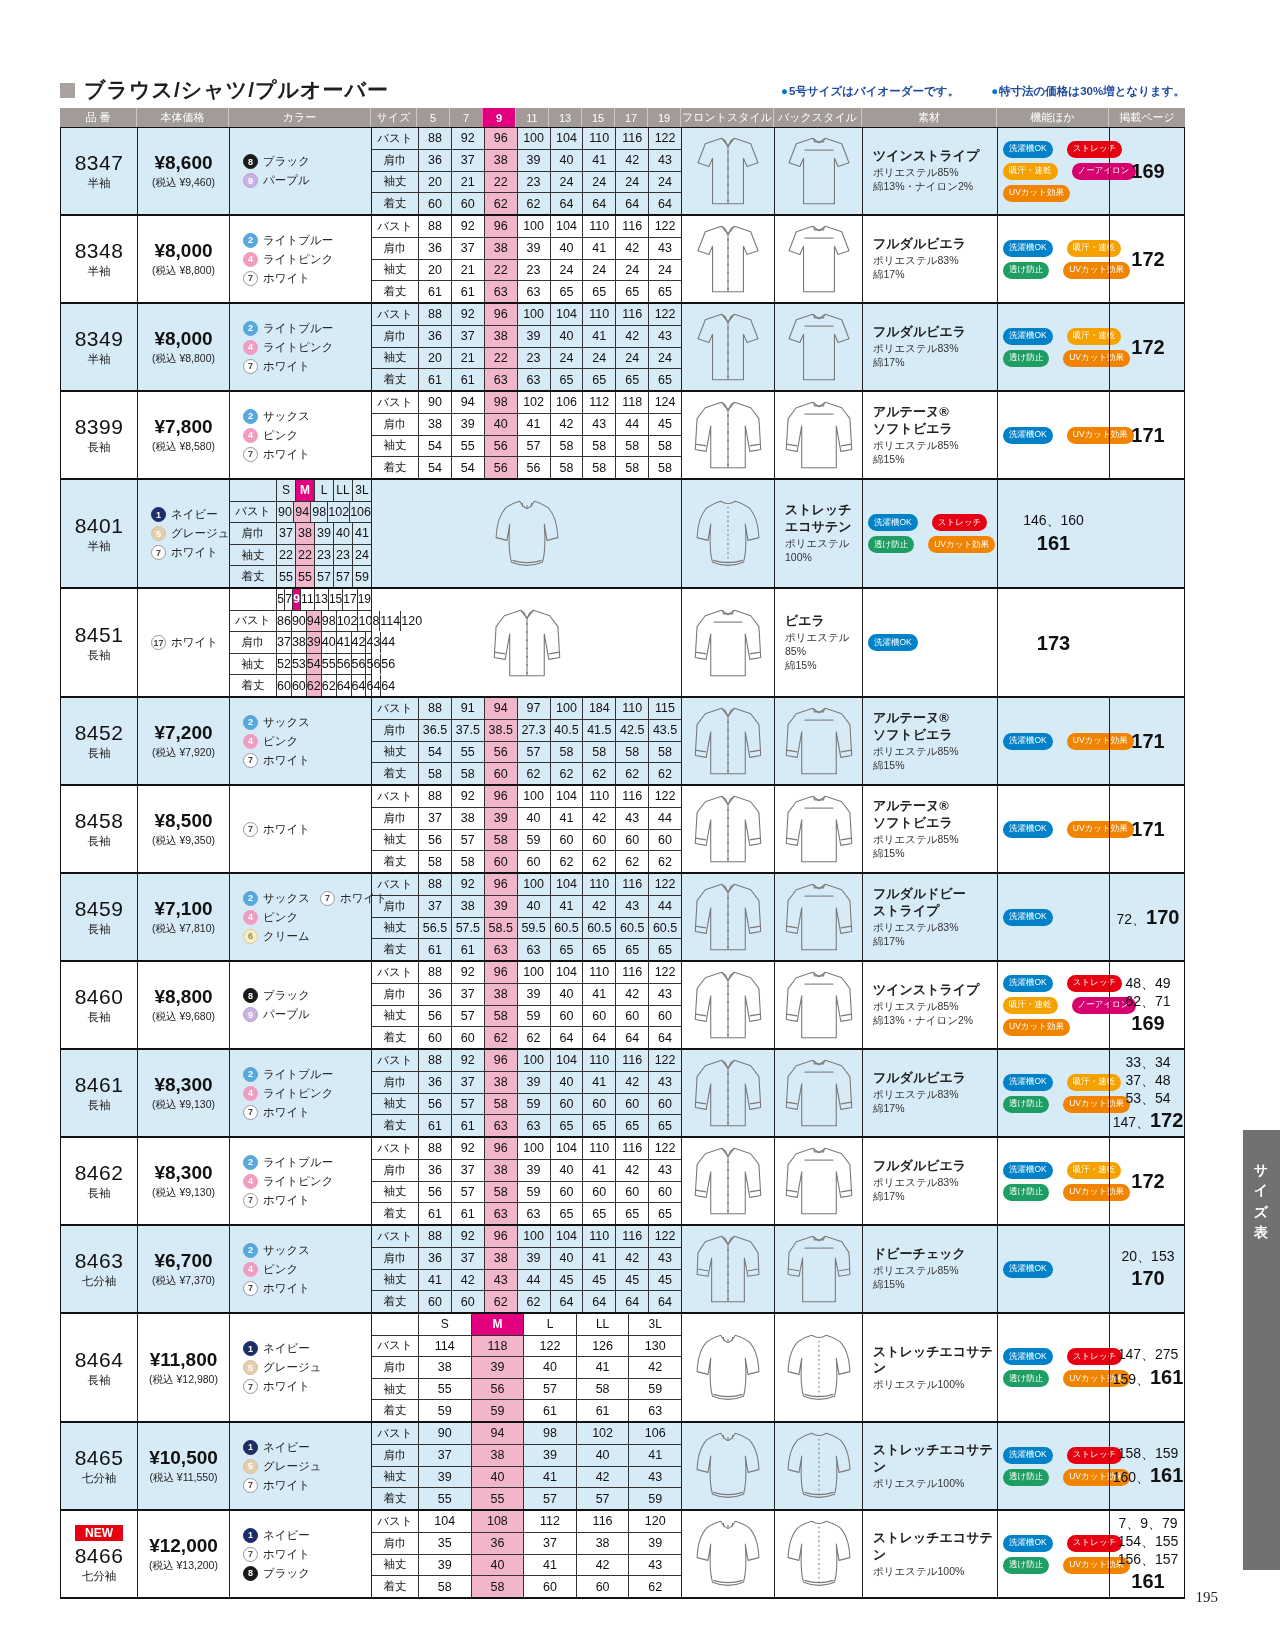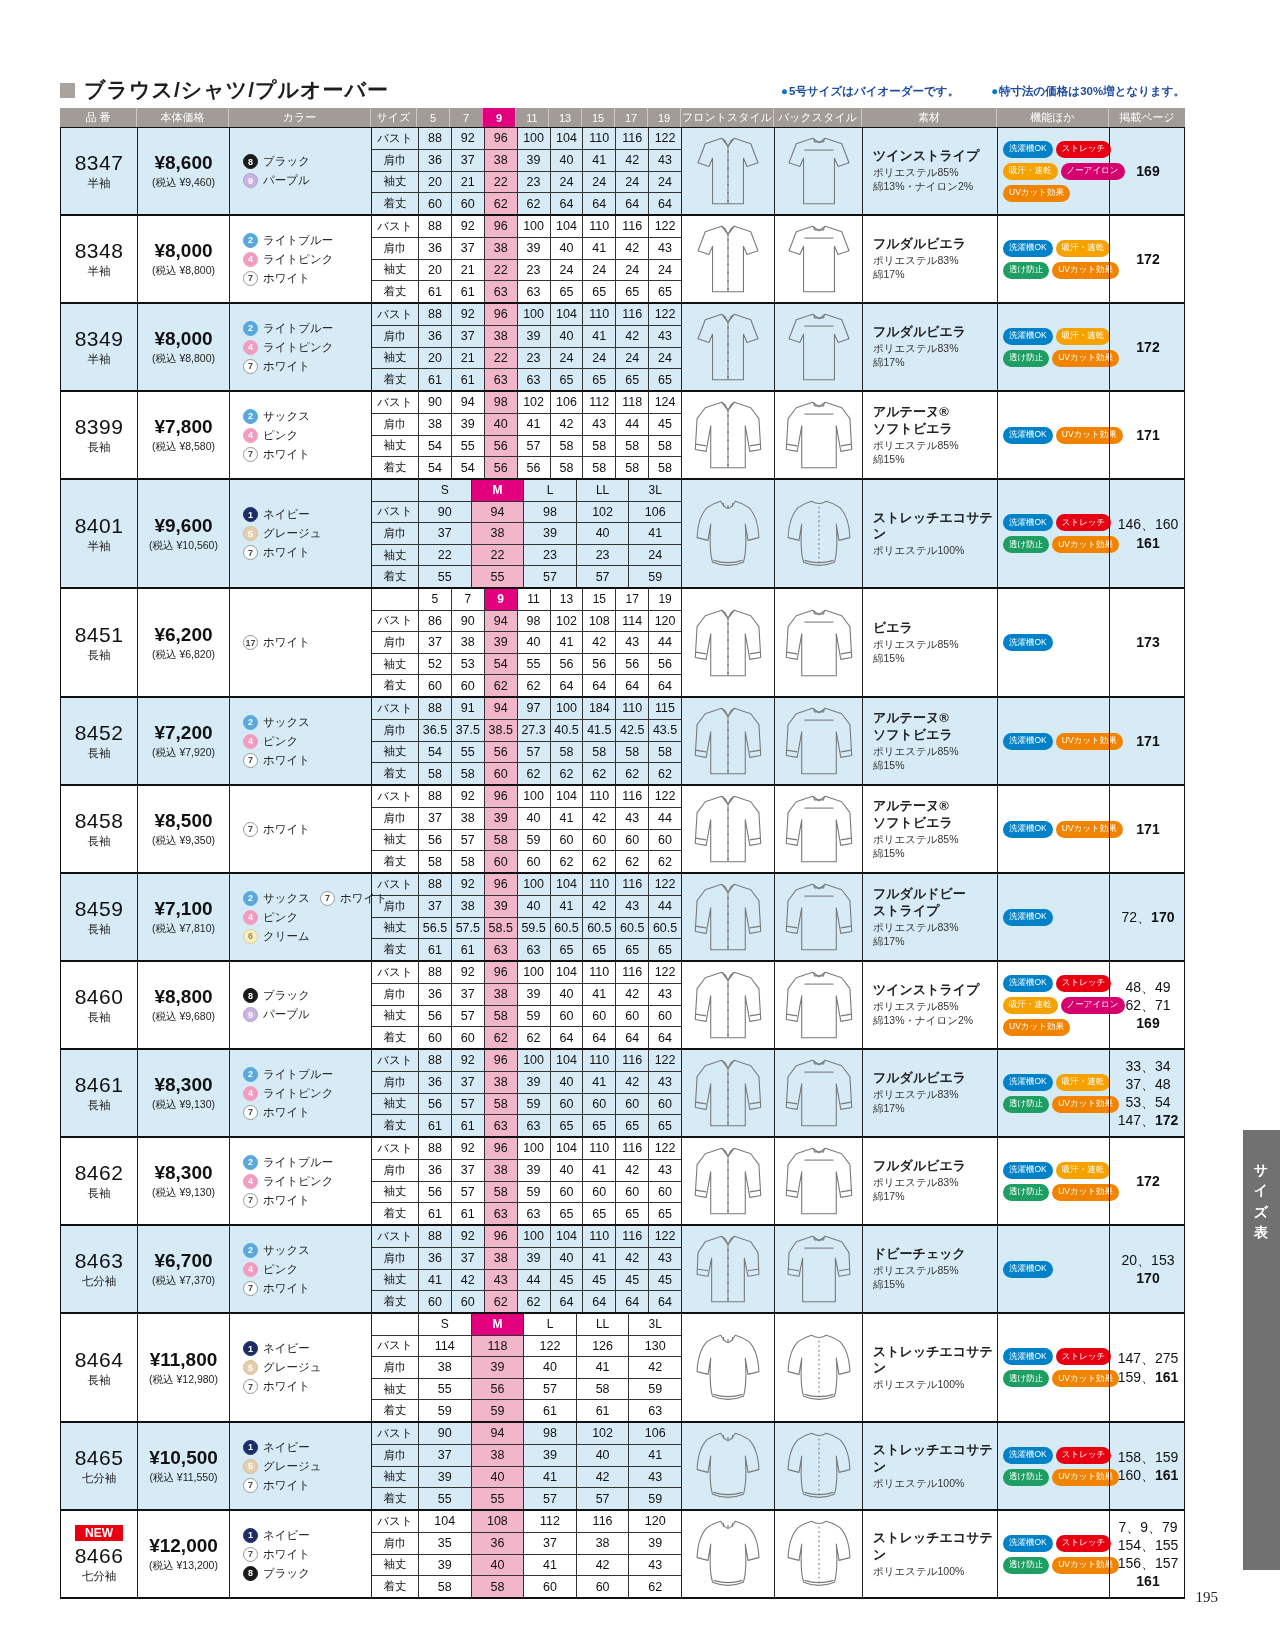--- a/index.html
+++ b/index.html
@@ -36,24 +36,24 @@
   .mlabel{width:46px;font-size:11.5px;display:flex;align-items:center;justify-content:center;color:#111;flex:none;}
   .mcell{flex:1;border-left:1px solid #333;display:flex;align-items:center;justify-content:center;font-size:12.5px;color:#111;}
   .mcell.hi{background:#f2b6cb;}
   .mhead .mcell{font-size:12px;}
   .mhead .mcell.hi{background:#e3007f;color:#fff;font-weight:bold;}
   .c-front,.c-back{display:flex;align-items:center;justify-content:center;}
   .c-mat{display:flex;flex-direction:column;justify-content:center;padding-left:10px;}
   .matname{font-size:13px;font-weight:bold;color:#222;line-height:1.3;}
   .matsub{font-size:10.5px;color:#333;line-height:1.35;}
   .c-func{display:flex;flex-direction:column;justify-content:center;gap:5px;padding-left:5px;}
-  .fline{display:flex;gap:3px;white-space:nowrap;}
+  .fline{display:flex;gap:14px;white-space:nowrap;}
   .badge{color:#fff;font-size:8.5px;padding:2.5px 6px;border-radius:9px;white-space:nowrap;flex:none;}
   .c-page{display:flex;flex-direction:column;align-items:center;justify-content:center;font-size:14px;color:#111;line-height:1.3;}
-  .c-page b{font-size:14px;}
+  .c-page b{font-size:20px;}
   .sidetab{position:absolute;right:0;top:1130px;width:37px;height:440px;background:#717171;color:#fff;writing-mode:vertical-rl;font-size:14px;letter-spacing:4px;padding-top:24px;box-sizing:border-box;display:flex;align-items:center;font-weight:bold;}
   .pagenum{position:absolute;right:62px;bottom:28px;font-size:15px;color:#222;font-family:"Liberation Serif","DejaVu Serif",serif;}
 </style>
 </head>
 <body>
 
 <div class="titlebar">
   <span class="sq"></span>
   <span class="title">ブラウス/シャツ/プルオーバー</span>
 </div>
@@ -553,24 +553,20 @@
         </div>
         <div class="pc c-page">
           <div><b>171</b></div>
         </div>
       </div>
       <div class="prow alt" style="height:107px">
         <div class="pc c-code">
           <span class="code">8401</span>
           <span class="sleeve">半袖</span>
         </div>
-        <div class="pc c-price">
-          <span class="price">¥9,600</span>
-          <span class="tax">(税込 ¥10,560)</span>
-        </div>
         <div class="pc c-colors">
           <div class="cline">
             <span class="citem">
               <span class="dot" style="background:#1c2d68;color:#ffffff;border:1px solid #1c2d68">1</span>
               <span>ネイビー</span>
             </span>
           </div>
           <div class="cline">
             <span class="citem">
               <span class="dot" style="background:#e5ceb0;color:#ffffff;border:1px solid #d9bd97">5</span>
@@ -660,24 +656,20 @@
         </div>
         <div class="pc c-page">
           <div>146、160</div>
           <div><b>161</b></div>
         </div>
       </div>
       <div class="prow" style="height:107px">
         <div class="pc c-code">
           <span class="code">8451</span>
           <span class="sleeve">長袖</span>
-        </div>
-        <div class="pc c-price">
-          <span class="price">¥6,200</span>
-          <span class="tax">(税込 ¥6,820)</span>
         </div>
         <div class="pc c-colors">
           <div class="cline">
             <span class="citem">
               <span class="dot" style="background:#ffffff;color:#444444;border:1px solid #999999">17</span>
               <span>ホワイト</span>
             </span>
           </div>
         </div>
         <div class="pc c-meas">

